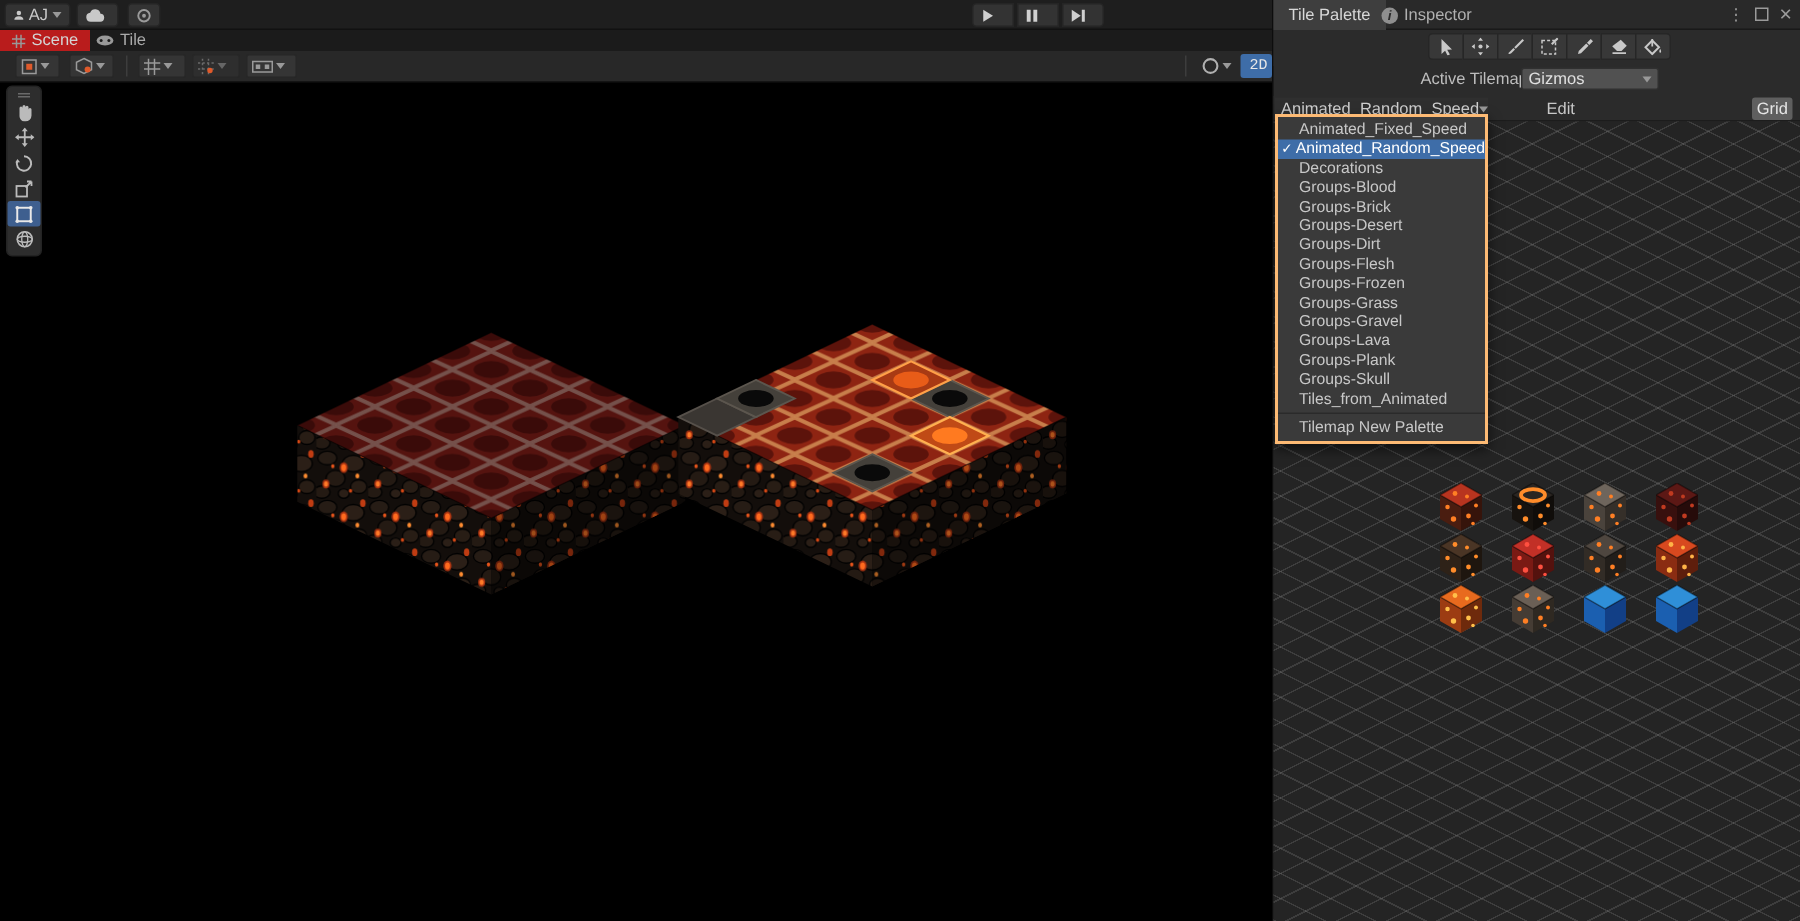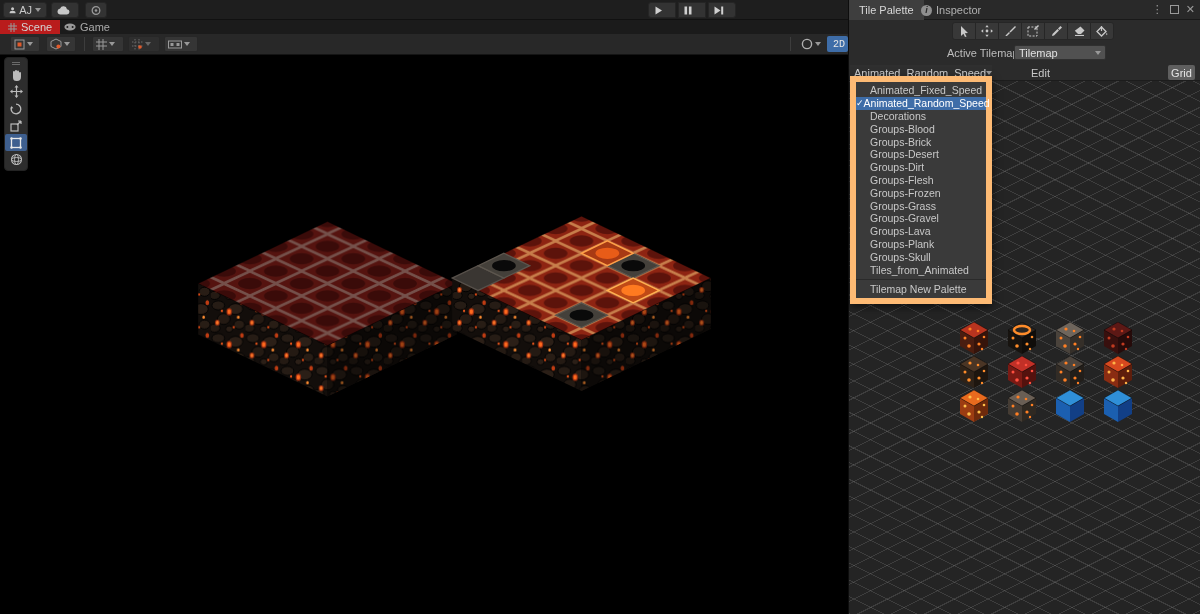--- a/index.html
+++ b/index.html
@@ -73,21 +73,21 @@
 
   #palette-viewport { position:absolute; left:0; top:81px; width:352px; height:533px; background-color:#242424;
     background-image:
       repeating-linear-gradient(26.565deg, rgba(150,150,150,.22) 0 1px, transparent 1px 15px),
       repeating-linear-gradient(153.435deg, rgba(150,150,150,.22) 0 1px, transparent 1px 15px);
     overflow:hidden; }
   .cube { position:absolute; width:28px; height:32px; }
 
   
   #palette-popup { position:absolute; left:1px; top:76px; width:142px; background:#3a3a3a;
-                   border:6px solid #fdba74; box-shadow:0 3px 8px rgba(0,0,0,.6); z-index:30; padding:2px 0; }
+                   border:2px solid #fdba74; box-shadow:0 3px 8px rgba(0,0,0,.6); z-index:30; padding:2px 0; }
   .pp-item { height:12.8px; display:flex; align-items:center; color:#c8c8c8; font-size:10.5px; }
   .pp-item .chk { width:14px; text-align:center; font-size:9px; visibility:hidden; }
   .pp-item.checked .chk { visibility:visible; }
   .pp-item.selected { background:#3e6da8; color:#fff; }
   .pp-sep { height:1px; background:#2a2a2a; margin:3px 0; }
 
   svg { display:block; }
 </style>
 </head>
 <body>
@@ -142,21 +142,21 @@
         <path d="M0 3h9 M0 6h9 M3 0v9 M6 0v9" stroke="#999" stroke-width="1"></path>
       </svg>
       <span>Scene</span>
     </div>
     <div class="doc-tab" style="left:56px;">
       <svg width="12" height="8" viewBox="0 0 12 8">
         <ellipse cx="6" cy="4" rx="5.6" ry="3.4" fill="#999"></ellipse>
           <circle cx="3.4" cy="4" r="1" fill="#1b1b1b"></circle>
           <circle cx="8.6" cy="4" r="1" fill="#1b1b1b"></circle>
       </svg>
-      <span>Game</span>
+      <span>Tile</span>
     </div>
   </div>
 
   <div id="scene-toolbar" class="abs">
     <div class="st-btn" style="left:10px;width:30px;">
       <svg width="11" height="11" viewBox="0 0 11 11">
         <rect x="1" y="1" width="9" height="9" fill="none" stroke="#9a9a9a"></rect>
         <rect x="3.5" y="3.5" width="4" height="4" fill="#e05a2b"></rect>
       </svg>
         <span class="caret"></span>
@@ -393,21 +393,21 @@
             <path d="M5.5 0 V5" stroke="#c8c8c8" stroke-width="1.2"></path>
             <path d="M10.8 6.5 q1.2 2 0 2.8 q-1.2 -0.8 0 -2.8 Z" fill="#c8c8c8"></path>
           </svg>
         </div>
       </div>
     </div>
 
     <div id="rp-tilemap-row">
       <span class="label" style="position:absolute;left:98px;top:3px;">Active Tilemap</span>
       <div class="dd" style="position:absolute;left:165px;top:1px;width:92px;height:15px;">
-        <span>Tilemap</span>
+        <span>Gizmos</span>
         <span class="caret"></span>
       </div>
     </div>
 
     <div id="rp-palette-row">
       <div class="flat-dd">
         <span>Animated_Random_Speed</span>
         <span class="caret"></span>
       </div>
       <div class="txt-btn" style="left:146px;">

